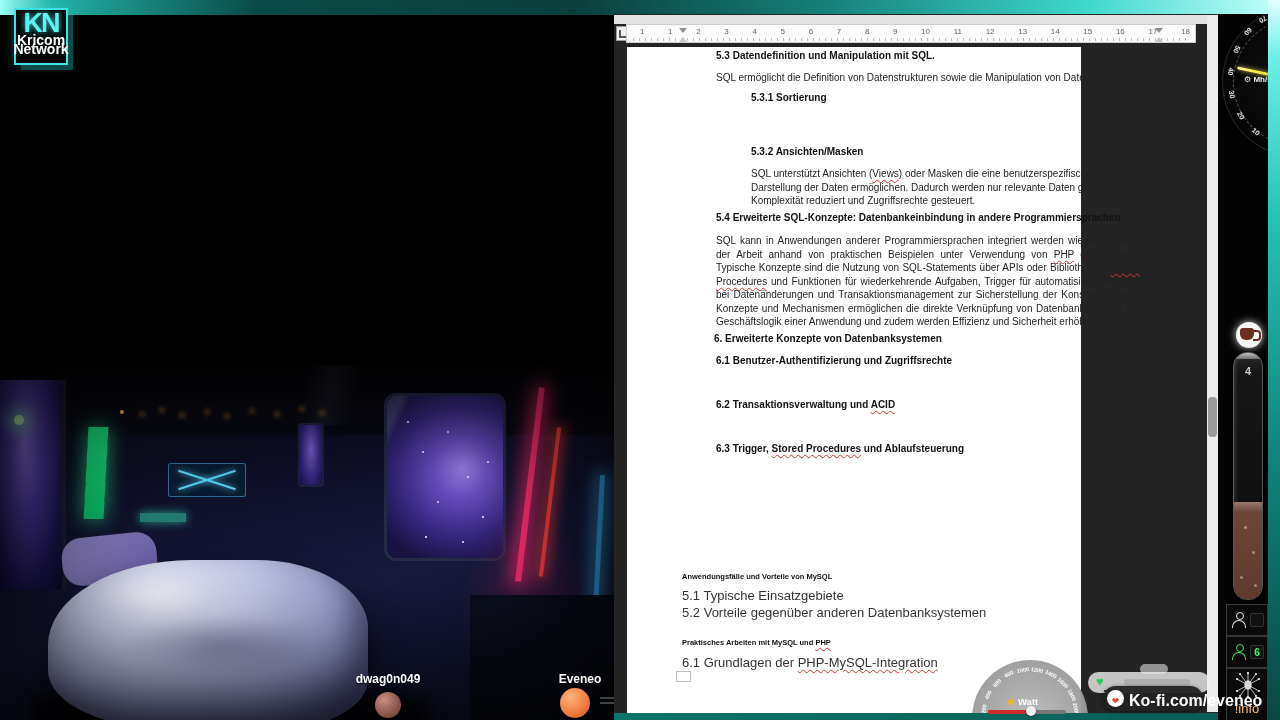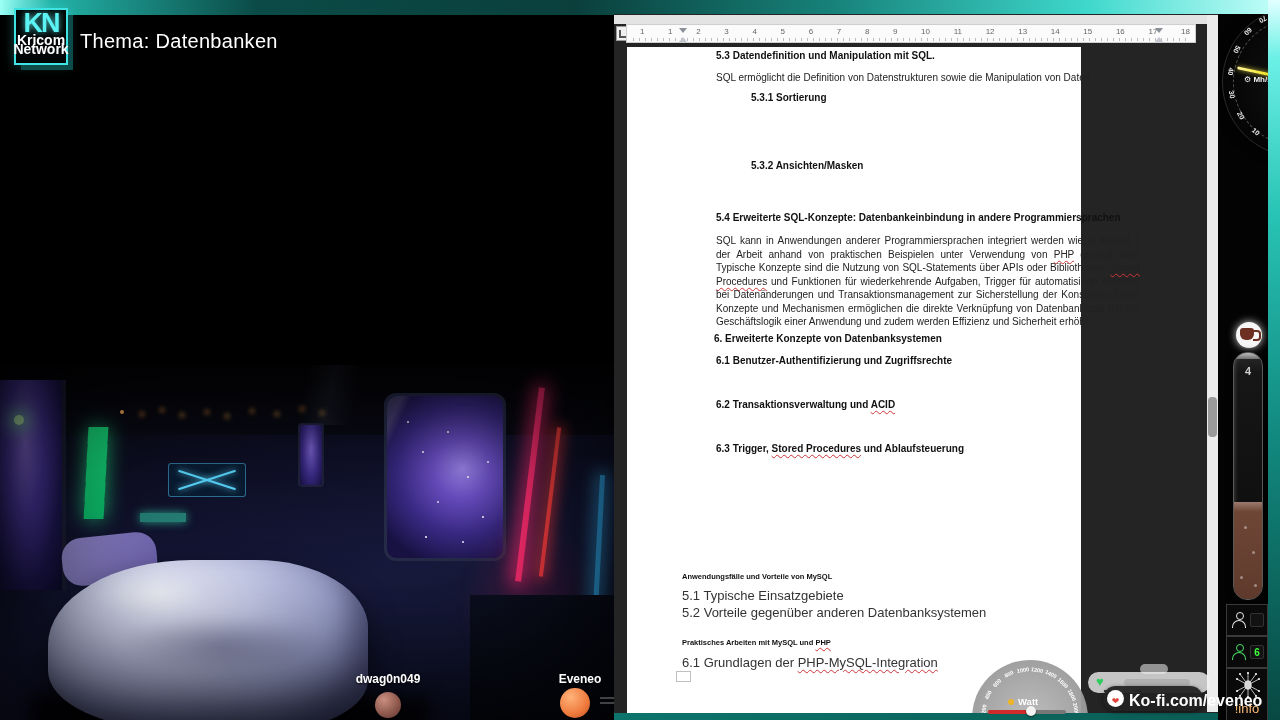--- a/index.html
+++ b/index.html
@@ -107,21 +107,21 @@
 
   #page{position:absolute;left:13px;top:33px;width:454px;height:666px;background:#fff;}
   .h{position:absolute;font-weight:bold;font-size:10px;color:#111;white-space:nowrap;}
   .b{position:absolute;font-size:10px;color:#222;line-height:13.5px;}
   .hs{position:absolute;font-weight:bold;font-size:7.5px;color:#111;white-space:nowrap;}
   .bs{position:absolute;font-size:13px;color:#333;white-space:nowrap;}
   .just{text-align:justify;}
   .sq{text-decoration:underline wavy #c33;text-decoration-thickness:1px;text-underline-offset:2px;}
   #t53{left:89px;top:3px;} #p53{left:89px;top:24px;width:480px;}
   #t531{left:124px;top:45px;} #p531{left:124px;top:66px;width:372px;}
-  #t532{left:124px;top:99px;margin-top:14px;} #p532{left:124px;top:120px;width:378px;}
+  #t532{left:124px;top:99px;} #p532{left:124px;top:120px;width:378px;}
   #t54{left:89px;top:165px;} #p54{left:89px;top:187px;width:424px;}
   #t6{left:55px;top:286px;margin-left:32px;} #t61{left:89px;top:308px;}
   #t62{left:89px;top:352px;} #t63{left:89px;top:396px;} #t64{left:89px;top:440px;}
   #s1{left:55px;top:525px;} #s2{left:55px;top:541px;} #s3{left:55px;top:558px;}
   #s4{left:55px;top:591px;} #s5{left:55px;top:608px;}
   #cursor-box{position:absolute;left:49px;top:624px;width:15px;height:11px;border:1px solid #c0c0c0;}
 
   
   #rcol{position:absolute;left:1218px;top:14px;width:50px;height:706px;background:#030303;overflow:hidden;}
   #hg-face{position:absolute;left:4px;top:-7px;width:150px;height:150px;border-radius:50%;
@@ -208,21 +208,20 @@
   <div id="strip-top"></div>
   <div id="strip-right"></div>
   <div id="strip-bottom"></div>
   <div id="strip-left"></div>
 
   <div id="logo-box">
     <div id="logo-main">KN</div>
     <div class="logo-sub">Kricom</div>
     <div class="logo-sub">Network</div>
   </div>
-  <div id="stream-title">Thema: Datenbanken</div>
 
   <div id="scene">
     <div class="sd" id="sc-ceiling"></div>
     <div class="sd" id="sc-ceilglare"></div>
     <div class="sd" id="sc-lights"></div>
     <div class="sd" id="sc-winL">
       <div class="sd" id="sc-cluster"></div>
     </div>
     <div class="sd" id="sc-poster"></div>
     <div class="sd" id="sc-sign"></div>
@@ -290,20 +289,21 @@
     </div>
     <div id="scroll-track">
       <div id="scroll-thumb"></div>
     </div>
 
     <div id="page">
       <div class="h" id="t53">5.3 Datendefinition und Manipulation mit SQL.</div>
       <div class="b" id="p53">SQL ermöglicht die Definition von Datenstrukturen sowie die Manipulation von Daten.</div>
       <div class="h" id="t531">5.3.1 Sortierung</div>
       <div class="h" id="t532">5.3.2 Ansichten/Masken</div>
+      <div class="b" id="p532"><span>SQL unterstützt Ansichten (</span><span class="sq">Views</span><span>) oder Masken die eine benutzerspezifische Darstellung der Daten ermöglichen. Dadurch werden nur relevante Daten gezeigt, die Komplexität reduziert und Zugriffsrechte gesteuert.</span></div>
       <div class="h" id="t54">5.4 Erweiterte SQL-Konzepte: Datenbankeinbindung in andere Programmiersprachen</div>
       <div class="b just" id="p54"><span>SQL kann in Anwendungen anderer Programmiersprachen integriert werden wie in Kapitel 7 der Arbeit anhand von praktischen Beispielen unter Verwendung von </span><span class="sq">PHP</span><span> gezeigt wird. Typische Konzepte sind die Nutzung von SQL-Statements über APIs oder Bibliotheken, </span><span class="sq">Stored Procedures</span><span> und Funktionen für wiederkehrende Aufgaben, Trigger für automatisierte Aktionen bei Datenänderungen und Transaktionsmanagement zur Sicherstellung der Konsistenz Diese Konzepte und Mechanismen ermöglichen die direkte Verknüpfung von Datenbanklogik mit der Geschäftslogik einer Anwendung und zudem werden Effizienz und Sicherheit erhöht.</span></div>
       <div class="h" id="t6">6. Erweiterte Konzepte von Datenbanksystemen</div>
       <div class="h" id="t61">6.1 Benutzer-Authentifizierung und Zugriffsrechte</div>
       <div class="h" id="t62"><span>6.2 Transaktionsverwaltung und </span><span class="sq">ACID</span></div>
       <div class="h" id="t63"><span>6.3 Trigger, </span><span class="sq">Stored Procedures</span><span> und Ablaufsteuerung</span></div>
       <div class="hs" id="s1">Anwendungsfälle und Vorteile von MySQL</div>
       <div class="bs" id="s2">5.1 Typische Einsatzgebiete</div>
       <div class="bs" id="s3">5.2 Vorteile gegenüber anderen Datenbanksystemen</div>
       <div class="hs" id="s4"><span>Praktisches Arbeiten mit MySQL und </span><span class="sq">PHP</span></div>

